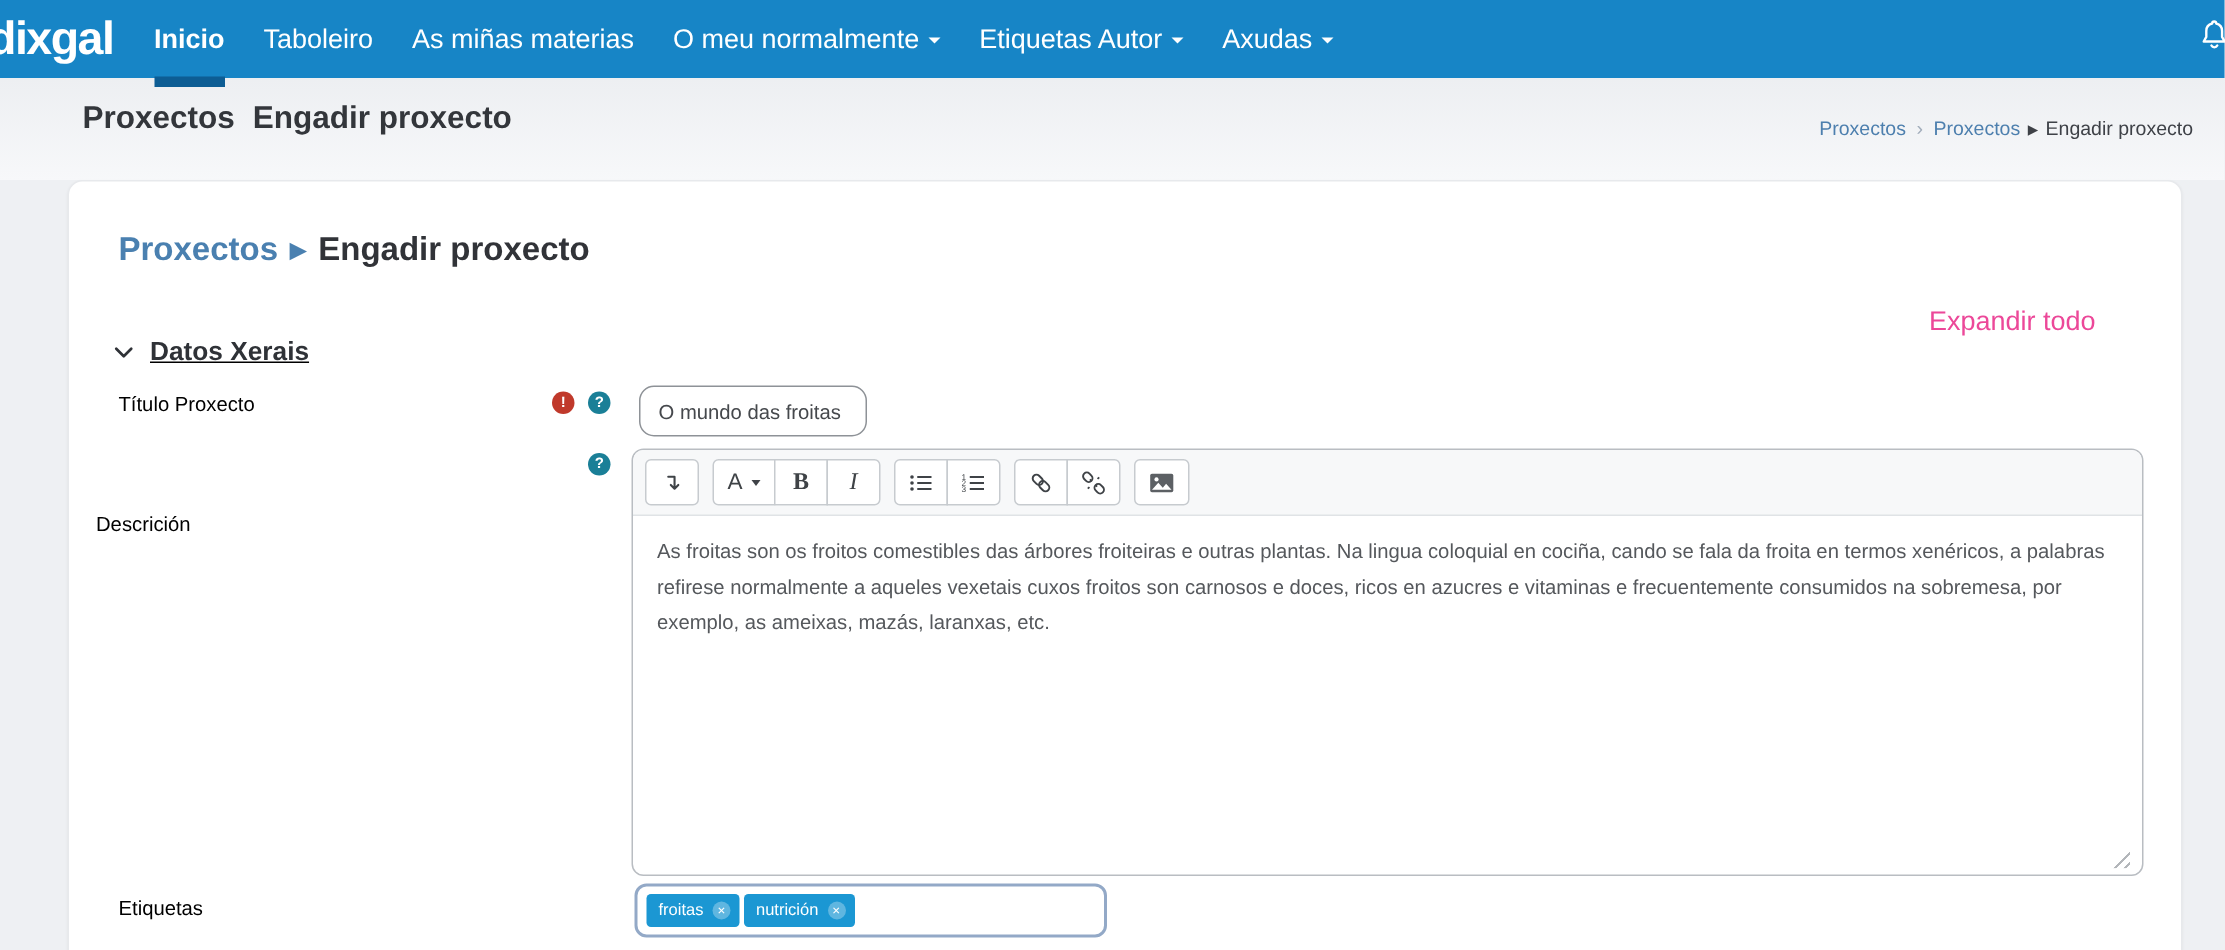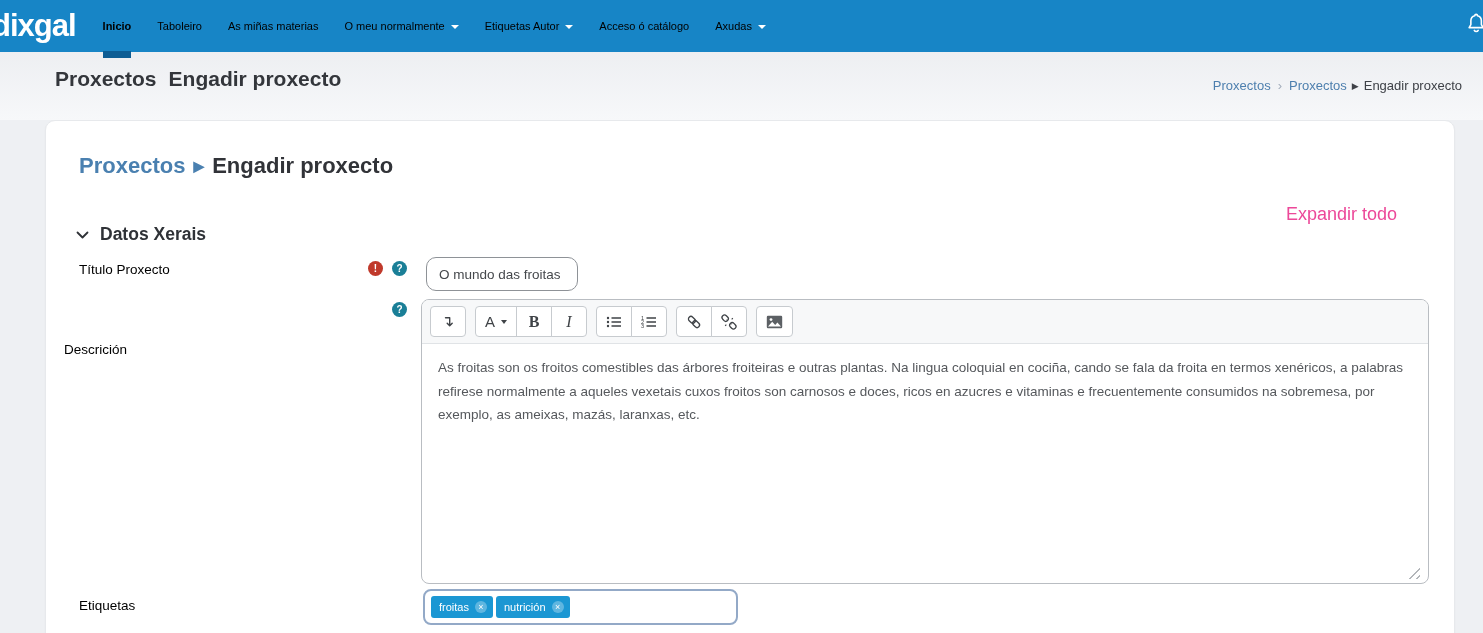--- a/index.html
+++ b/index.html
@@ -5,21 +5,21 @@
   * { margin:0; padding:0; box-sizing:border-box; }
   html,body { width:1483px; height:633px; overflow:hidden;
     font-family:"Liberation Sans", sans-serif; background:#eef0f3; }
 
   
   .navbar { position:absolute; top:0; left:0; width:1483px; height:52px;
     background:#1785c6; display:flex; align-items:center; color:#fff; z-index:5; }
   .brand { font-size:31px; font-weight:bold; letter-spacing:-1px; margin-left:-8px;
     line-height:46px; cursor:pointer; }
   .nav-items { display:flex; margin-left:14px; height:46px; }
-  .nav-item { position:relative; font-size:11px; font-weight:500; color:#000000;
+  .nav-item { position:relative; font-size:18px; font-weight:500; color:#ffffff;
     padding:0 13px; line-height:46px; white-space:nowrap; cursor:pointer; }
   .nav-item.active { font-weight:700; }
   .nav-item.active::after { content:""; position:absolute; left:13px; right:13px;
     top:48px; height:7px; background:#0d5d94; }
   .caret { display:inline-block; width:0; height:0; border-left:4px solid transparent;
     border-right:4px solid transparent; border-top:4px solid #fff;
     margin-left:6px; vertical-align:middle; }
   .bell { position:absolute; left:1466px; top:13px; cursor:pointer; }
 
   
@@ -41,21 +41,21 @@
   .card-heading { position:absolute; top:32px; left:33px; font-size:22px;
     font-weight:bold; white-space:nowrap; }
   .card-heading .h-link { color:#4a80b0; cursor:pointer; }
   .card-heading .h-arrow { color:#4a80b0; font-size:14px; margin:0 8px;
     position:relative; top:-2px; }
   .card-heading .h-current { color:#313338; }
   .expand-all { position:absolute; top:83px; right:57px; font-size:18px;
     color:#ec4899; cursor:pointer;margin-left:30px; }
 
   .section-head { position:absolute; top:103px; left:30px; display:flex;
-    align-items:center; cursor:pointer; }
+    align-items:center; cursor:pointer;text-decoration:underline; }
   .section-head .chev { margin-right:11px; display:inline-flex; }
   .section-head .sec-label { font-size:17.5px; font-weight:bold; color:#2f3237; }
 
   .form-label { position:absolute; font-size:13.5px; color:#000000; }
   .req-icon, .help-icon { position:absolute; width:15px; height:15px; border-radius:50%;
     color:#fff; font-size:10px; font-weight:bold; display:flex; align-items:center;
     justify-content:center; line-height:1; }
   .req-icon { background:#c0392b; cursor:default; }
   .help-icon { background:#1a7f97; cursor:pointer; }
 
@@ -101,21 +101,20 @@
 <body>
 
 <div class="navbar">
   <div class="brand">dixgal</div>
   <div class="nav-items">
     <div class="nav-item active"><span>Inicio</span></div>
     <div class="nav-item"><span>Taboleiro</span></div>
     <div class="nav-item"><span>As miñas materias</span></div>
     <div class="nav-item"><span>O meu normalmente</span><span class="caret"></span></div>
     <div class="nav-item"><span>Etiquetas Autor</span><span class="caret"></span></div>
-    <div class="nav-item"><span>Acceso ó catálogo</span></div>
     <div class="nav-item"><span>Axudas</span><span class="caret"></span></div>
   </div>
   <div class="bell">
     <svg width="20" height="22" viewBox="0 0 16 18">
       <path d="M7 2.2a1.1 1.1 0 0 1 2.2 0c2.1.5 3.2 2.1 3.2 4.1v3.2l1.4 2.5H2.4l1.4-2.5V6.3c0-2 1.1-3.6 3.2-4.1z" fill="none" stroke="#fff" stroke-width="1.3" stroke-linejoin="round"></path>
       <path d="M6.6 14.2a1.8 1.8 0 0 0 3.2 0" fill="none" stroke="#fff" stroke-width="1.3" stroke-linecap="round"></path>
     </svg>
   </div>
 </div>
 

